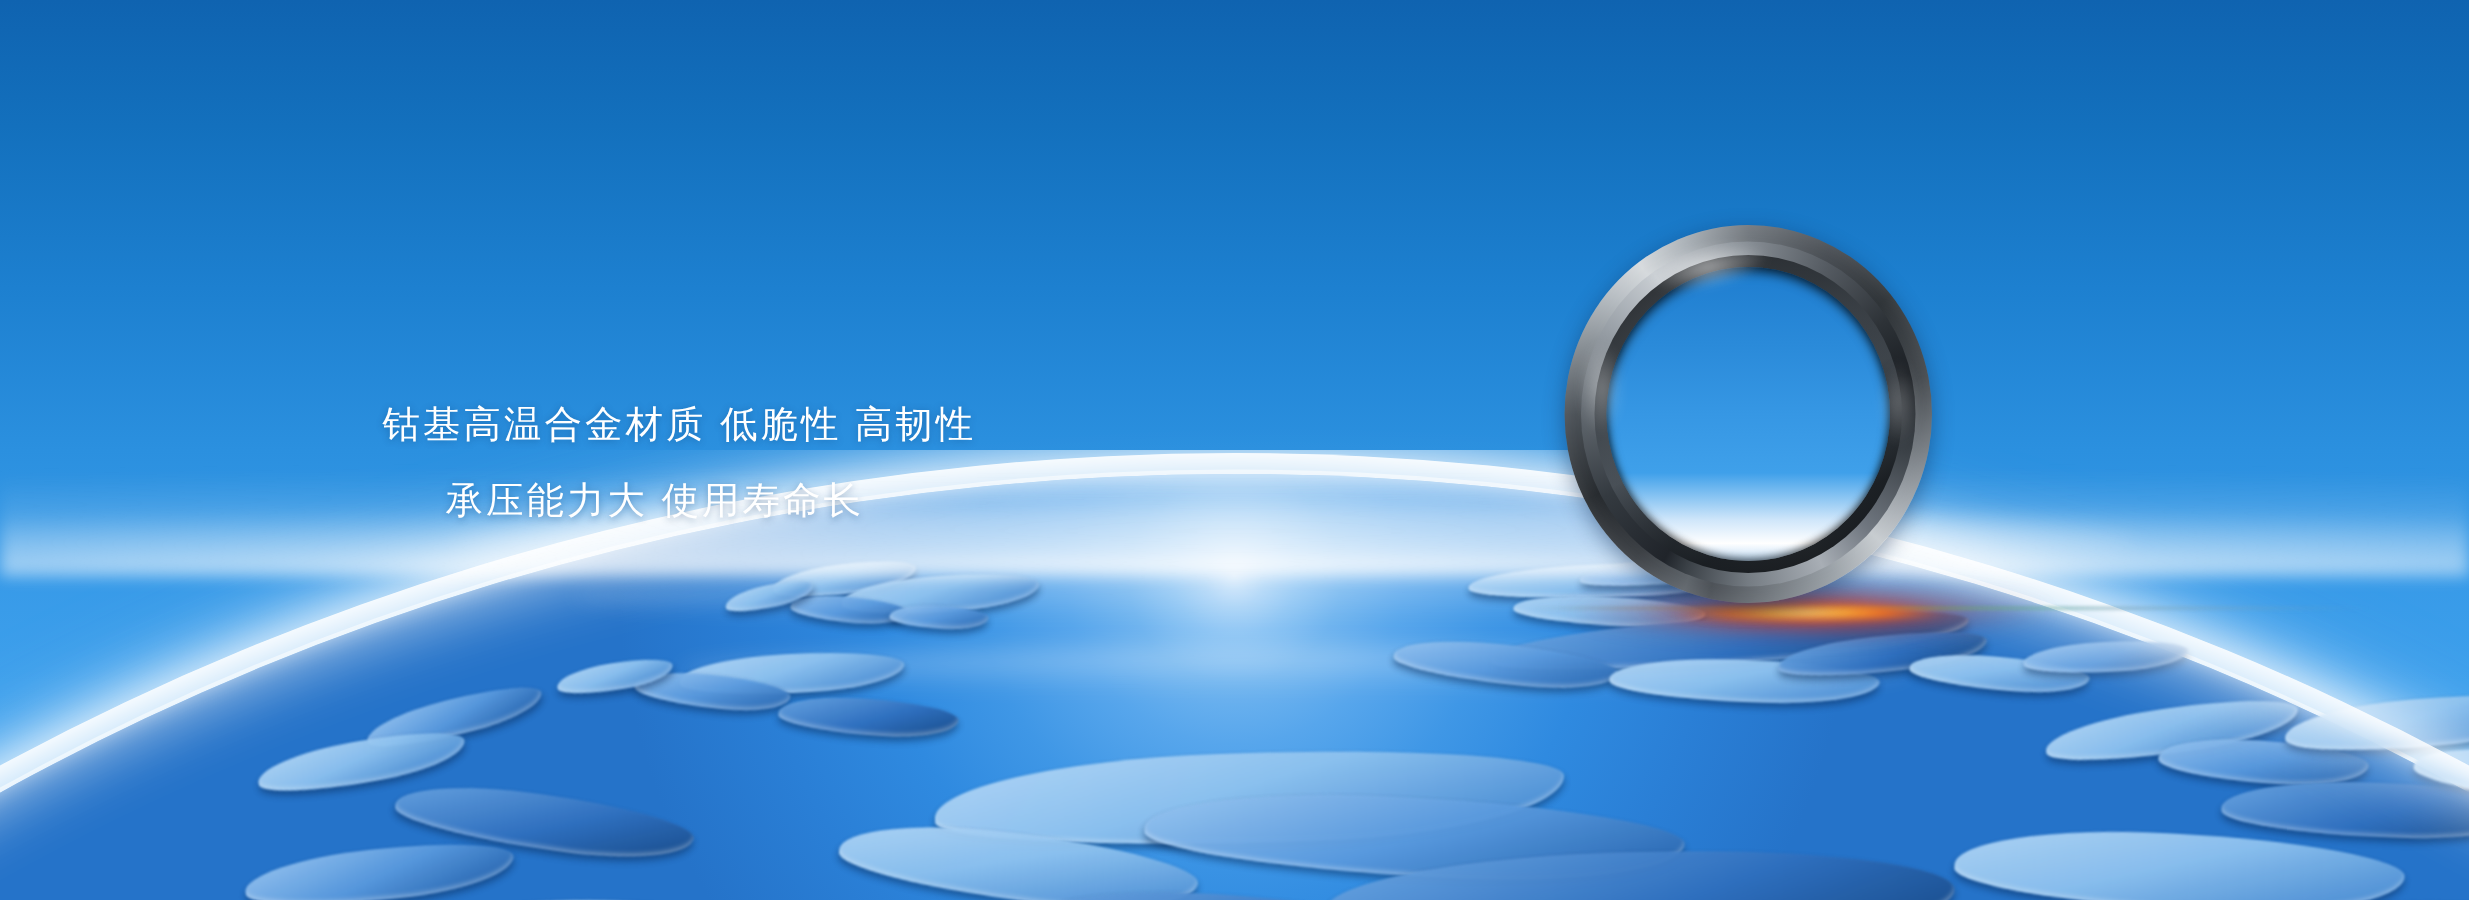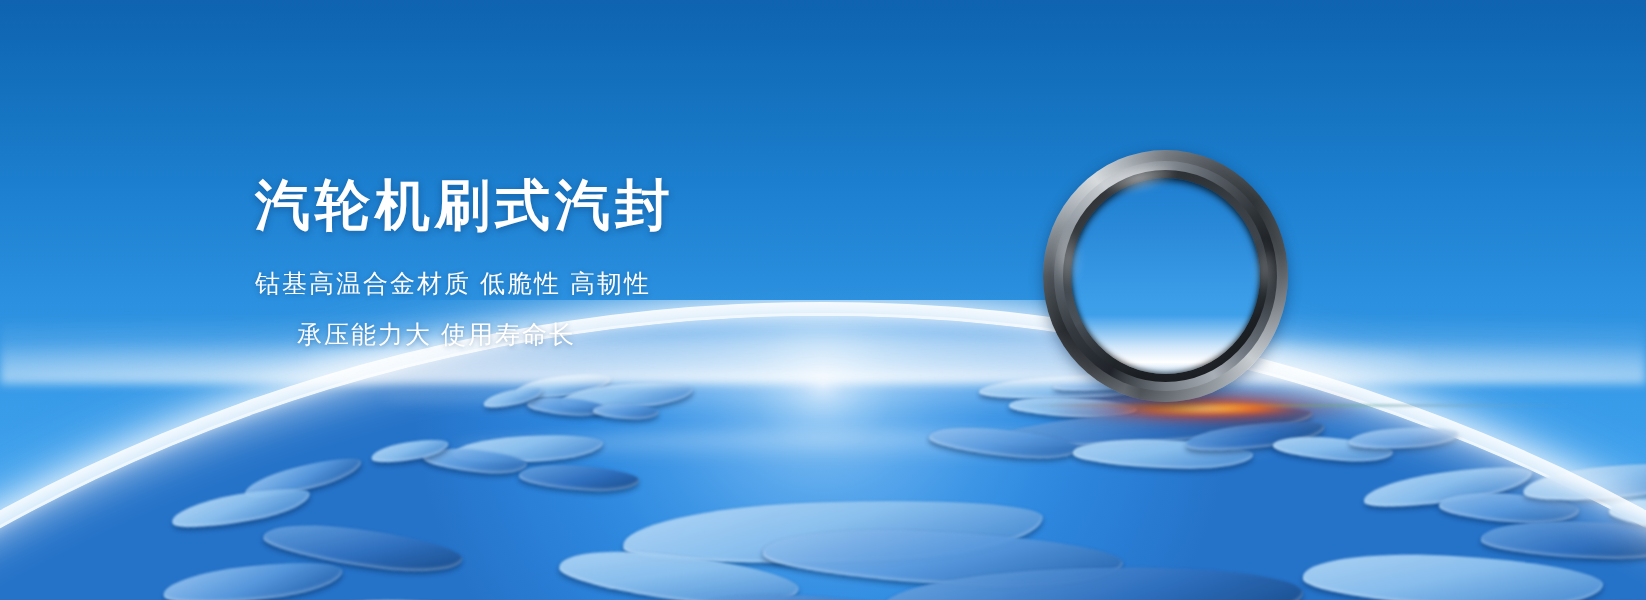--- a/index.html
+++ b/index.html
@@ -402,20 +402,19 @@
     <div class="ring-outer"></div>
     <div class="ring-bevel"></div>
     <div class="ring-inner-shadow"></div>
     <div class="ring-hole"></div>
     <div class="ring-spec s1"></div>
     <div class="ring-spec s2"></div>
     <div class="ring-spec s3"></div>
   </div>
 
   <div class="copy">
-    <h1 class="headline">汽轮机刷式汽封</h1>
 
     <p class="subline l1">钴基高温合金材质    低脆性    高韧性</p>
 
     <p class="subline l2">承压能力大    使用寿命长</p>
   </div>
 
 </div>
 
 </body></html>

